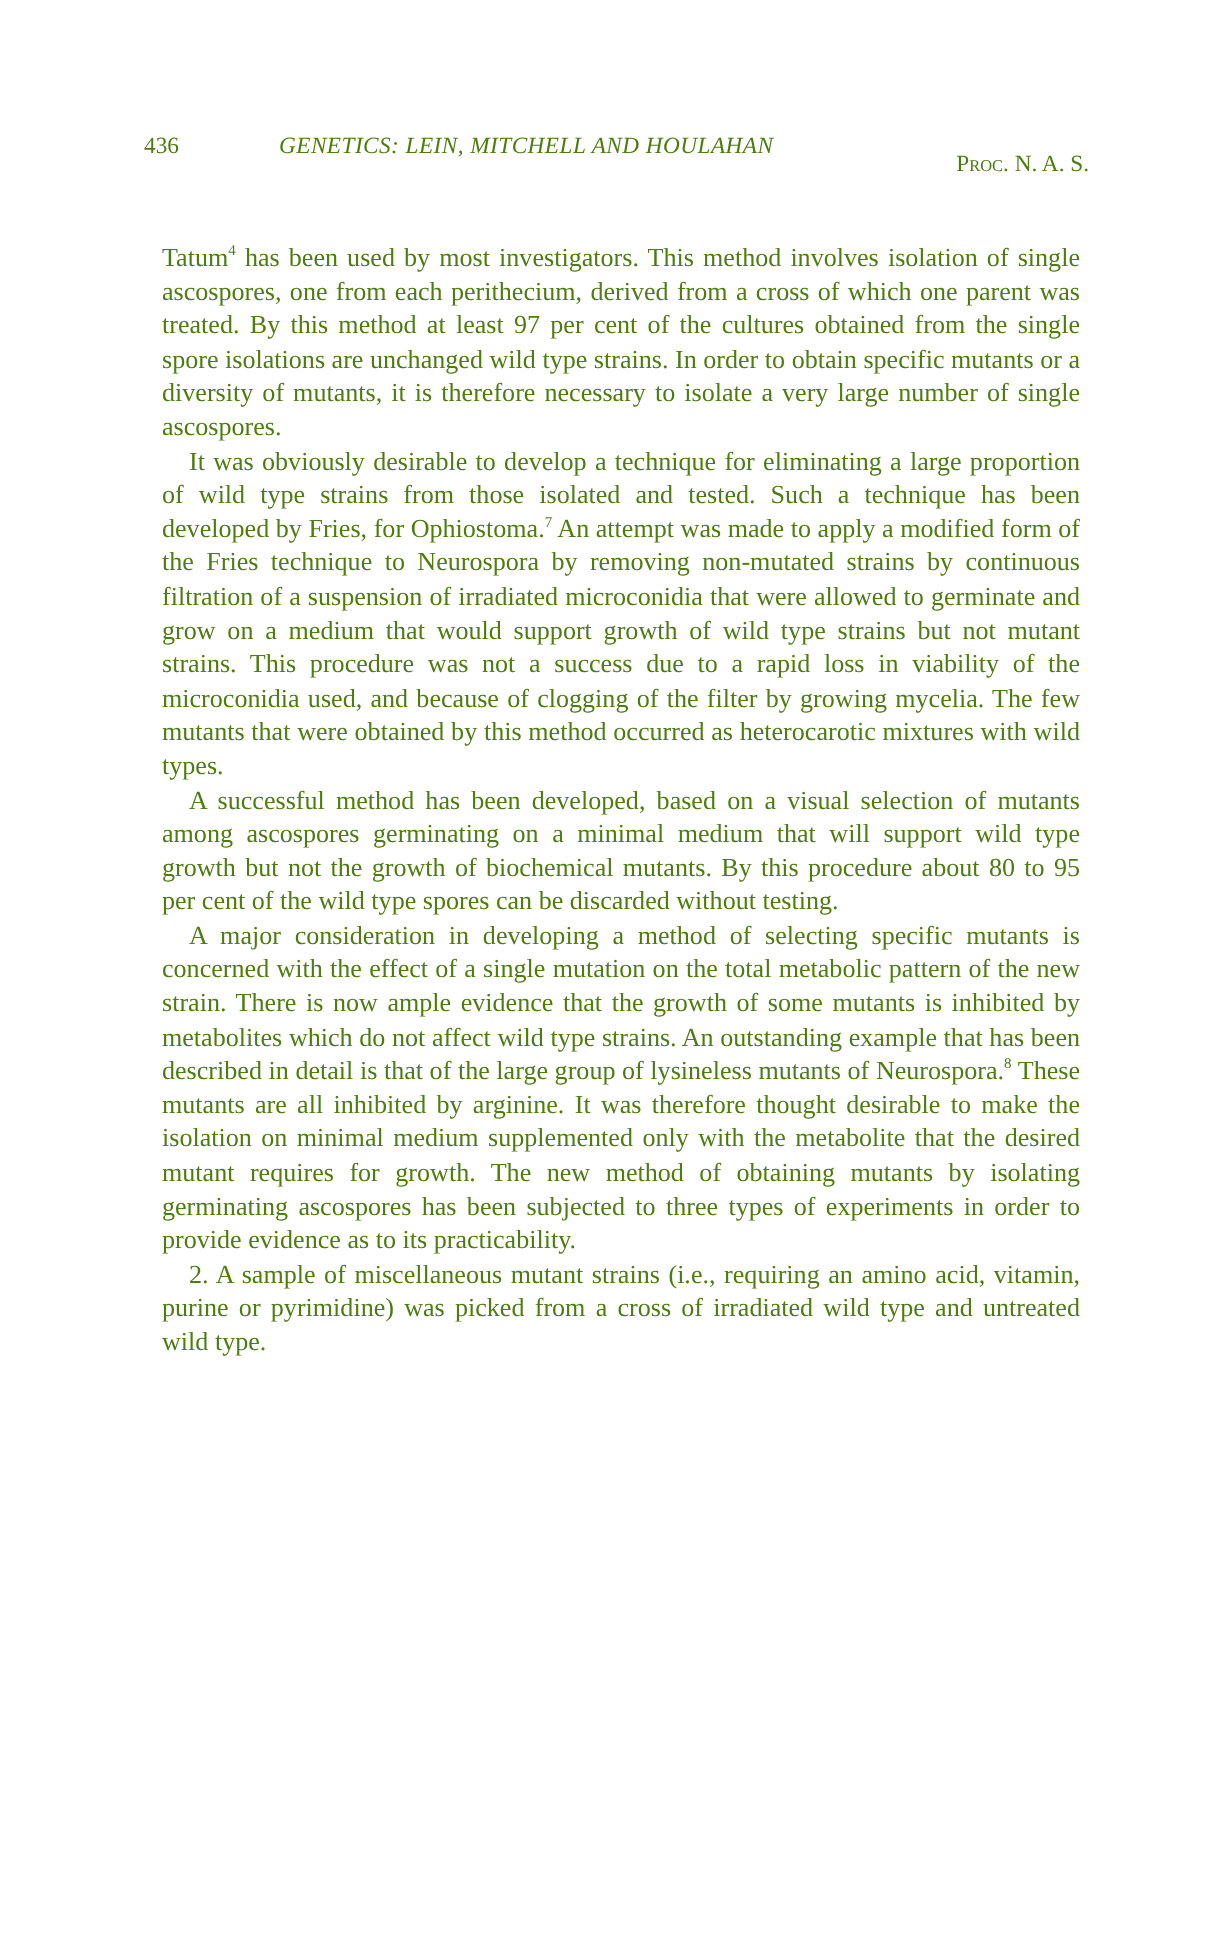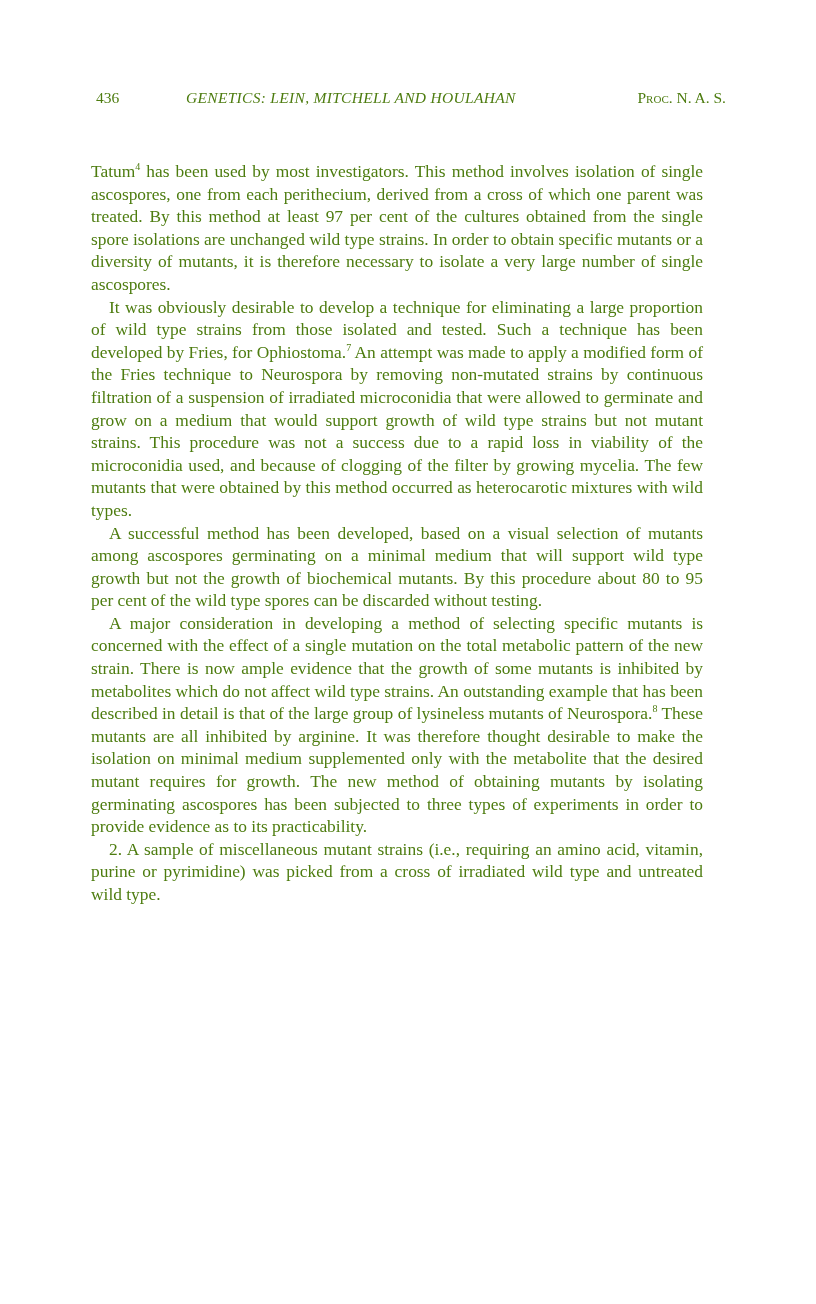--- a/index.html
+++ b/index.html
@@ -1,22 +1,22 @@
 <!DOCTYPE html>
 <html><head>
 <meta charset="utf-8">
 <style>
   html, body { margin: 0; padding: 0; background: #ffffff; }
   body { width: 816px; height: 1304px; position: relative; overflow: hidden; }
   .page { position: absolute; left: 0; top: 0; width: 816px; height: 1111px; color: #4d7c0f; font-family: "Liberation Serif", "DejaVu Serif", serif; }
   .header { position: absolute; top: 89px; left: 96px; width: 630px; height: 24px; font-size: 15.5px; }
   .page-num { position: absolute; left: 0; top: 0; }
   .running-title { position: absolute; left: 90px; top: 0; font-style: italic; letter-spacing: 0.3px; }
-  .journal { position: absolute; right: 0; top: 0; font-variant: small-caps; }
-  .body { position: absolute; left: 91px; top: 160px; width: 612px; font-size: 17.4px; line-height: 22.6px; text-align: justify; }
+  .journal { position: absolute; right: 0; top: 12px; font-variant: small-caps; }
+  .body { position: absolute; left: 108px; top: 160px; width: 612px; font-size: 17.4px; line-height: 22.6px; text-align: justify; }
   .body p { margin: 0; text-indent: 18px; }
   .body p.cont { text-indent: 0; }
   sup { font-size: 10px; line-height: 0; vertical-align: 7px; }
 </style>
 </head>
 <body>
 
 <div class="page">
   <div class="header">
     <span class="page-num">436</span>

